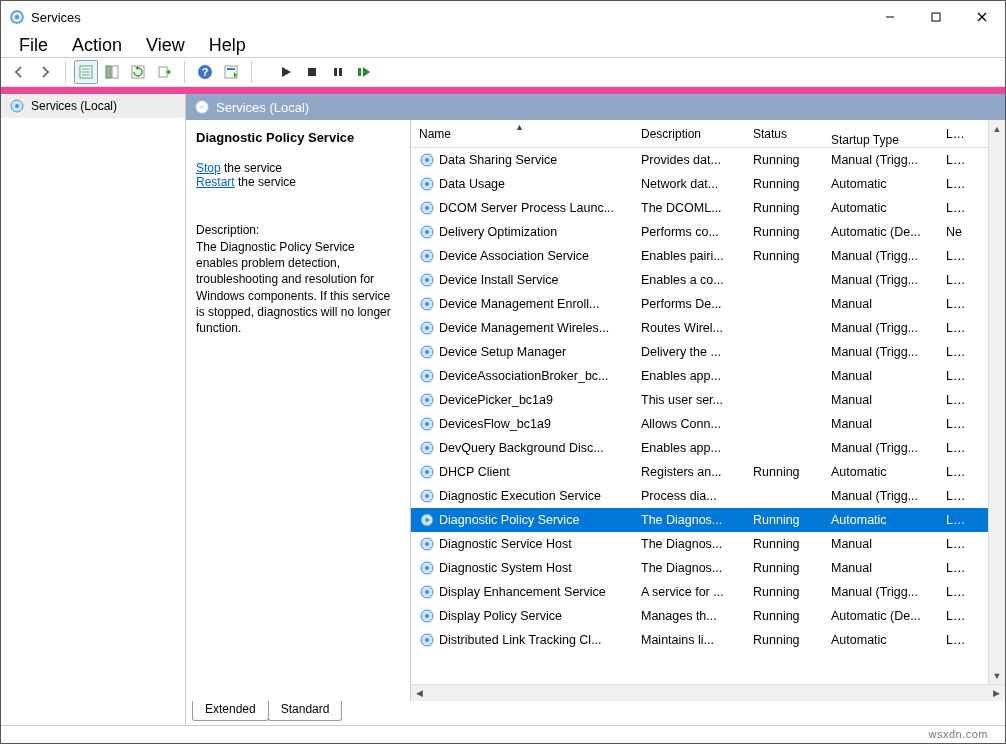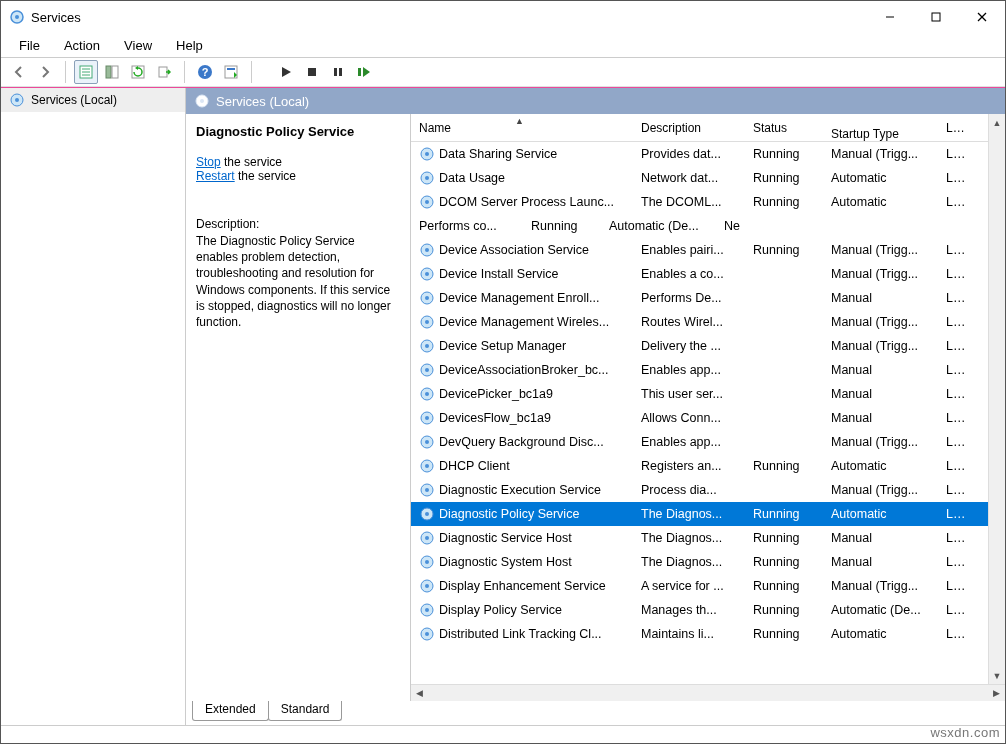--- a/index.html
+++ b/index.html
@@ -8,31 +8,31 @@
 
   
   .titlebar { height: 32px; display: flex; align-items: center; padding: 0 0 0 8px; }
   .titlebar-icon { width: 16px; height: 16px; margin-right: 6px; display:flex; align-items:center; justify-content:center; }
   .titlebar-text { font-size: 13px; }
   .titlebar-spacer { flex: 1; }
   .win-btn { width: 46px; height: 32px; display:flex; align-items:center; justify-content:center; font-size: 14px; }
 
   
   .menubar { height: 24px; display: flex; align-items: center; padding: 0 8px; gap: 4px; }
-  .menu-item { padding: 2px 10px; font-size: 13px; }
+  .menu-item { padding: 2px 10px; font-size: 18px; }
 
   
   .toolbar { height: 30px; border-top: 1px solid #ccc; border-bottom: 1px solid #e0e0e0; display: flex; align-items: center; padding: 0 6px; gap: 2px; }
   .tool-btn { width: 24px; height: 24px; display:flex; align-items:center; justify-content:center; border:1px solid transparent; border-radius:2px;}
   .tool-btn.box { border:1px solid #8aa0b8; background:#eaf2fa;}
   .tool-sep { width: 1px; height: 22px; background: #ccc; margin: 0 6px; }
   .tool-sep2 { width: 12px; }
 
   
-  .main { flex: 1; display: flex; border-top: 1px solid #ec4899; min-height: 0; }
+  .main { flex: 1; display: flex; border-top: 7px solid #ec4899; min-height: 0; }
   .tree-pane { width: 185px; border-right: 1px solid #ccc; background:#fff; }
   .tree-item { display: flex; align-items: center; padding: 4px 8px; gap: 6px; }
   .tree-item-selected { background: #eee; }
 
   .view-pane { flex: 1; display: flex; flex-direction: column; min-width: 0; }
   .view-header { height: 26px; background: #91a7c8; color: #fff; display: flex; align-items: center; padding-left: 8px; gap: 6px; font-size: 13px; }
 
   .view-body { flex: 1; display: flex; min-height: 0;}
   .detail-panel { width: 225px; padding: 10px 12px 10px 10px; border-right: 1px solid #ccc; overflow:hidden;}
   .detail-title { font-weight: bold; font-size: 13px; margin-bottom: 16px; }
@@ -67,21 +67,21 @@
   .vscroll .thumb { width:100%; flex:1; background:transparent;}
   .hscroll { height:17px; background:#f0f0f0; border-top:1px solid #ddd; display:flex; align-items:center; justify-content:space-between;}
   .hscroll .arrow { width:17px; height:100%; display:flex; align-items:center; justify-content:center; font-size:9px; color:#555;}
 
   
   .tabs { height: 24px; display: flex; align-items: flex-start; padding-left: 6px; }
   .tab { border: 1px solid #999; border-top: none; padding: 1px 12px 4px 12px; font-size: 12px; margin-right: -1px; background:#fff; border-radius:0 0 3px 3px;}
   .tab.active { background: #fff; }
 
   .footer { height: 18px; border-top: 1px solid #ccc; }
-  .watermark { position: fixed; bottom: 4px; right: 6px; font-size: 13px; color: #777; letter-spacing:0.5px; font-family:Arial,sans-serif;}
+  .watermark { position: fixed; bottom: 4px; right: 18px; font-size: 11px; color: #777; letter-spacing:0.5px; font-family:Arial,sans-serif;}
   svg { display:block; }
 </style>
 </head>
 <body>
 
 <div class="window">
 
   <div class="titlebar">
     <span class="titlebar-icon">
       <svg width="16" height="16" viewBox="0 0 16 16">
@@ -286,20 +286,29 @@
                     </svg>
                   </span>
                   <span>DCOM Server Process Launc...</span>
                 </div>
                 <div class="cell cell-desc">The DCOML...</div>
                 <div class="cell cell-status">Running</div>
                 <div class="cell cell-type">Automatic</div>
                 <div class="cell cell-logon">Loc</div>
               </div>
               <div class="row">
+                <div class="cell cell-name">
+                  <span class="gear-icon">
+                    <svg width="16" height="16" viewBox="0 0 16 16">
+                      <circle cx="8" cy="8" r="6" fill="#cde6f7" stroke="#4a90d9"></circle>
+                      <circle cx="8" cy="8" r="2" fill="#4a90d9"></circle>
+                    </svg>
+                  </span>
+                  <span>Delivery Optimization</span>
+                </div>
                 <div class="cell cell-desc">Performs co...</div>
                 <div class="cell cell-status">Running</div>
                 <div class="cell cell-type">Automatic (De...</div>
                 <div class="cell cell-logon">Ne</div>
               </div>
               <div class="row">
                 <div class="cell cell-name">
                   <span class="gear-icon">
                     <svg width="16" height="16" viewBox="0 0 16 16">
                       <circle cx="8" cy="8" r="6" fill="#cde6f7" stroke="#4a90d9"></circle>

